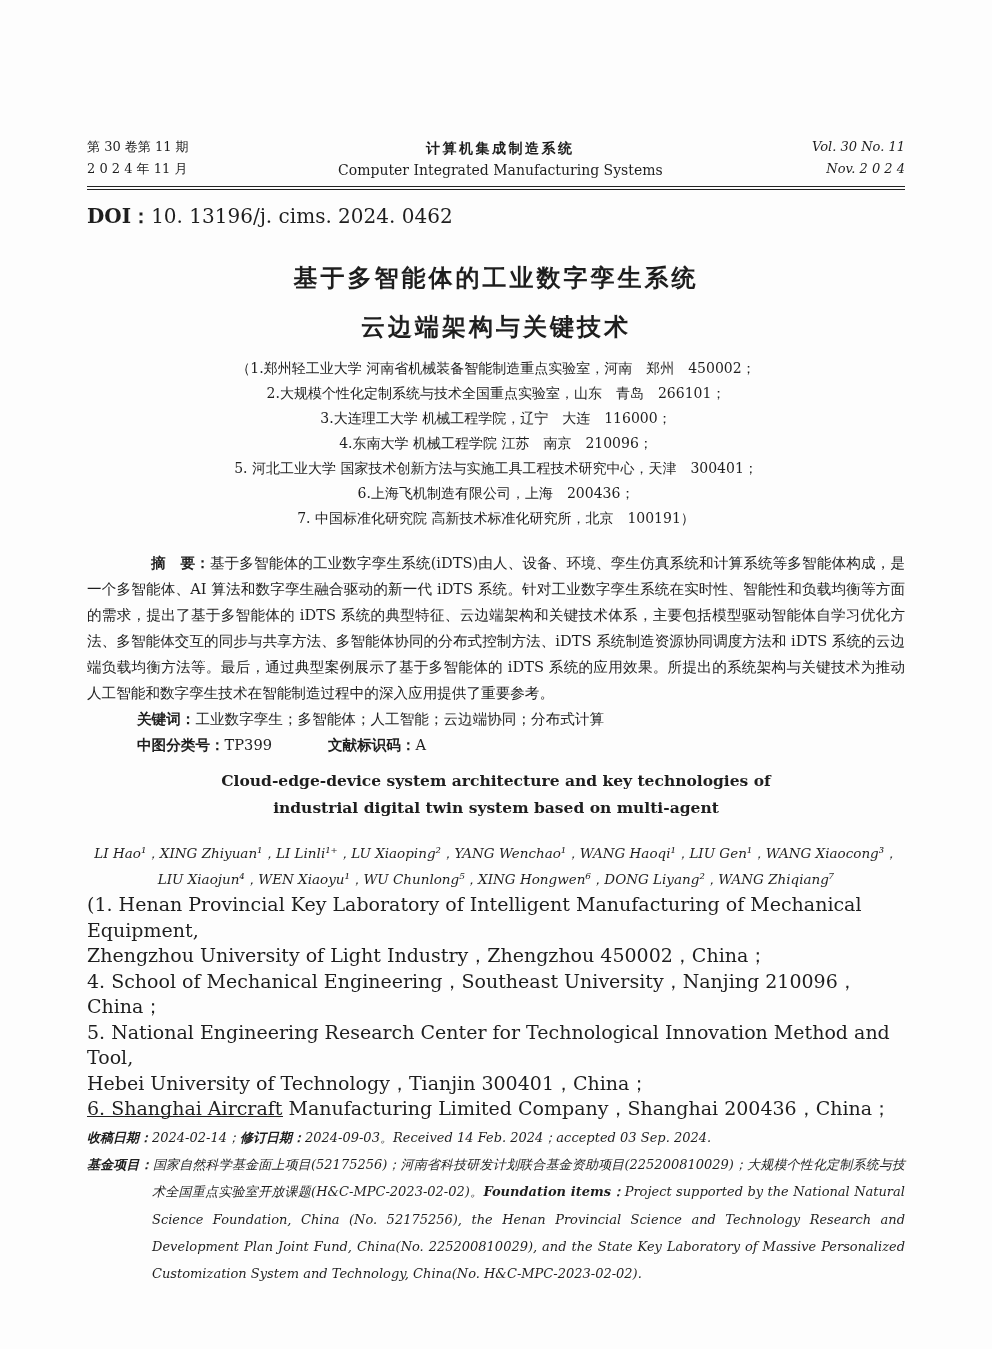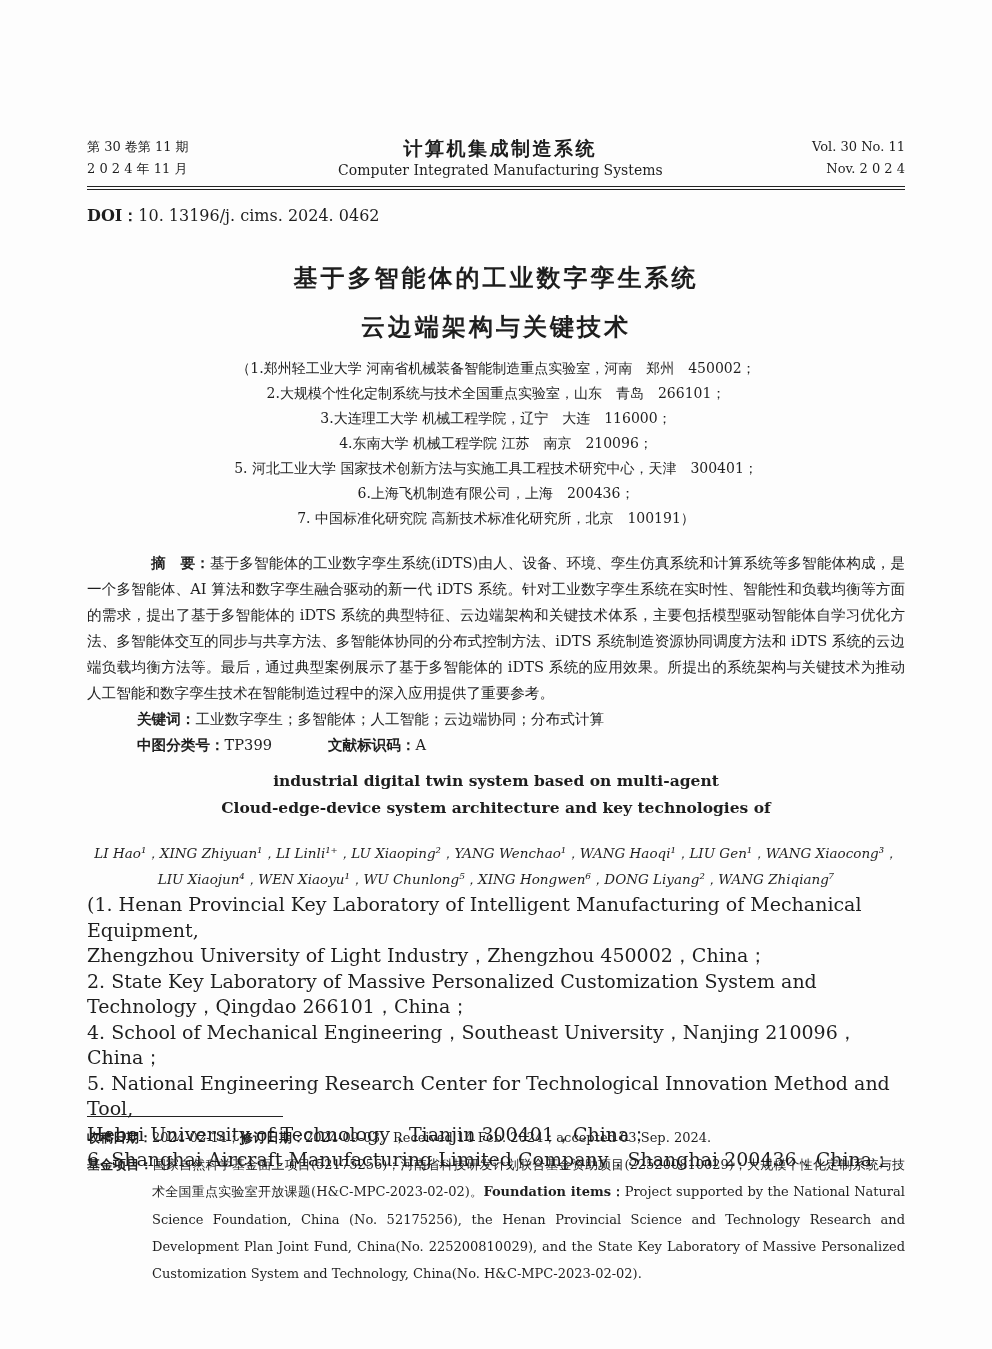--- a/index.html
+++ b/index.html
@@ -8,43 +8,43 @@
     width:992px; height:1349px; position:relative; overflow:hidden;
     background:#fdfdfd; color:#1e1e1e;
     font-family:"DejaVu Serif","Liberation Serif",serif;
     padding:136px 87px 0 87px;
   }
   .b { font-weight:bold; }
 
   
   .hdr { display:flex; justify-content:space-between; align-items:flex-start; }
   .hdr-left, .hdr-right { font-size:13px; line-height:22px; white-space:nowrap; }
-  .hdr-right { text-align:right; }
+  .hdr-right { text-align:right;font-style:italic; }
   .hdr-center { text-align:center; flex:1; }
-  .journal-cn { font-size:19px; font-weight:600; letter-spacing:2.5px; line-height:24px; }
+  .journal-cn { font-size:14px; font-weight:600; letter-spacing:2.5px; line-height:24px; }
   .journal-en { font-size:14px; line-height:20px; }
   .rule-double { margin-top:6px; height:4px; border-top:1.6px solid #222; border-bottom:1px solid #222; }
 
-  .doi { margin-top:15px; font-size:16px; line-height:22px; }
+  .doi { margin-top:15px; font-size:20px; line-height:22px; }
 
   .title-cn { margin-top:26px; text-align:center; font-size:24px; font-weight:700; letter-spacing:3px; line-height:49px; }
 
   .authors-cn { margin-top:13px; text-align:center; font-size:17px; line-height:30px; }
 
   .affil-cn { margin-top:5px; text-align:center; font-size:14px; line-height:25px; }
 
   .abstract { margin-top:19px; font-size:14.6px; line-height:26px; text-align:justify; text-indent:64px; }
   .kw, .clc { font-size:14.6px; line-height:26px; padding-left:50px; }
   .clc-gap { display:inline-block; width:56px; }
 
   .title-en { margin-top:9px; text-align:center; font-size:15.5px; font-weight:bold; line-height:27px; }
   .authors-en { margin-top:19px; text-align:center; font-style:italic; font-size:13.5px; line-height:26px; }
   .affil-en { text-align:left; font-size:19px; line-height:25.5px; }
 
-  .footnote { position:absolute; left:87px; right:87px; top:1116px; font-size:13px; line-height:27.2px; }
+  .footnote { position:absolute; left:87px; right:87px; top:1116px; font-size:13px; line-height:27.2px;font-style:italic; }
   .fn-rule { width:196px; border-top:1.3px solid #222; margin-bottom:7px; }
   .fn-fund { text-align:justify; padding-left:65px; text-indent:-65px; }
 </style>
 </head>
 <body>
 
 <div class="page">
 
   <header class="hdr">
     <div class="hdr-left">
@@ -89,33 +89,32 @@
 
   <p class="kw">
     <span class="b">关键词：</span><span>工业数字孪生；多智能体；人工智能；云边端协同；分布式计算</span>
   </p>
 
   <p class="clc">
     <span class="b">中图分类号：</span><span>TP399</span><span class="clc-gap"></span><span class="b">文献标识码：</span><span>A</span>
   </p>
 
   <div class="title-en">
+    <div>Cloud-edge-device system architecture and key technologies of</div>
     <div>industrial digital twin system based on multi-agent</div>
-    <div>Cloud-edge-device system architecture and key technologies of</div>
   </div>
 
   <div class="authors-en">
     <div>LI Hao¹，XING Zhiyuan¹，LI Linli¹⁺，LU Xiaoping²，YANG Wenchao¹，WANG Haoqi¹，LIU Gen¹，WANG Xiaocong³，</div>
     <div>LIU Xiaojun⁴，WEN Xiaoyu¹，WU Chunlong⁵，XING Hongwen⁶，DONG Liyang²，WANG Zhiqiang⁷</div>
   </div>
 
   <div class="affil-en">
     <div>(1. Henan Provincial Key Laboratory of Intelligent Manufacturing of Mechanical Equipment,</div>
     <div>Zhengzhou University of Light Industry，Zhengzhou 450002，China；</div>
-    <div>2. State Key Laboratory of Massive Personalized Customization System and Technology，Qingdao 266101，China；</div>
     <div>4. School of Mechanical Engineering，Southeast University，Nanjing 210096，China；</div>
     <div>5. National Engineering Research Center for Technological Innovation Method and Tool,</div>
     <div>Hebei University of Technology，Tianjin 300401，China；</div>
     <div>6. Shanghai Aircraft Manufacturing Limited Company，Shanghai 200436，China；</div>
   </div>
 
   <footer class="footnote">
     <div class="fn-rule"></div>
     <p>
       <span class="b">收稿日期：</span><span>2024-02-14；</span><span class="b">修订日期：</span><span>2024-09-03。Received 14 Feb. 2024；accepted 03 Sep. 2024.</span>

